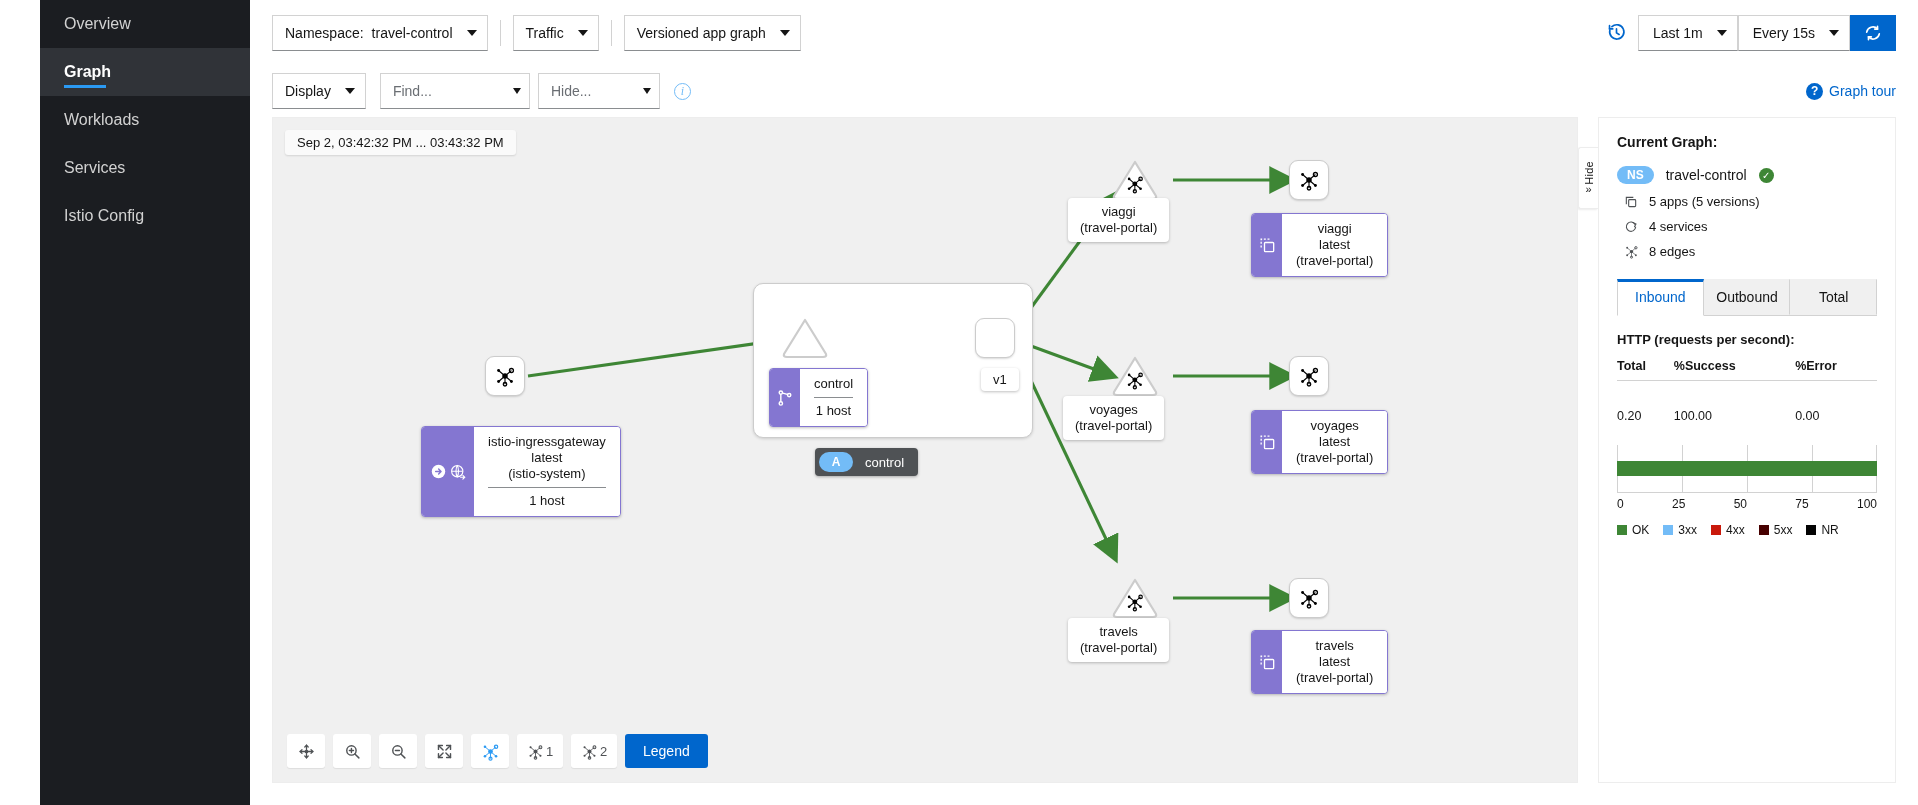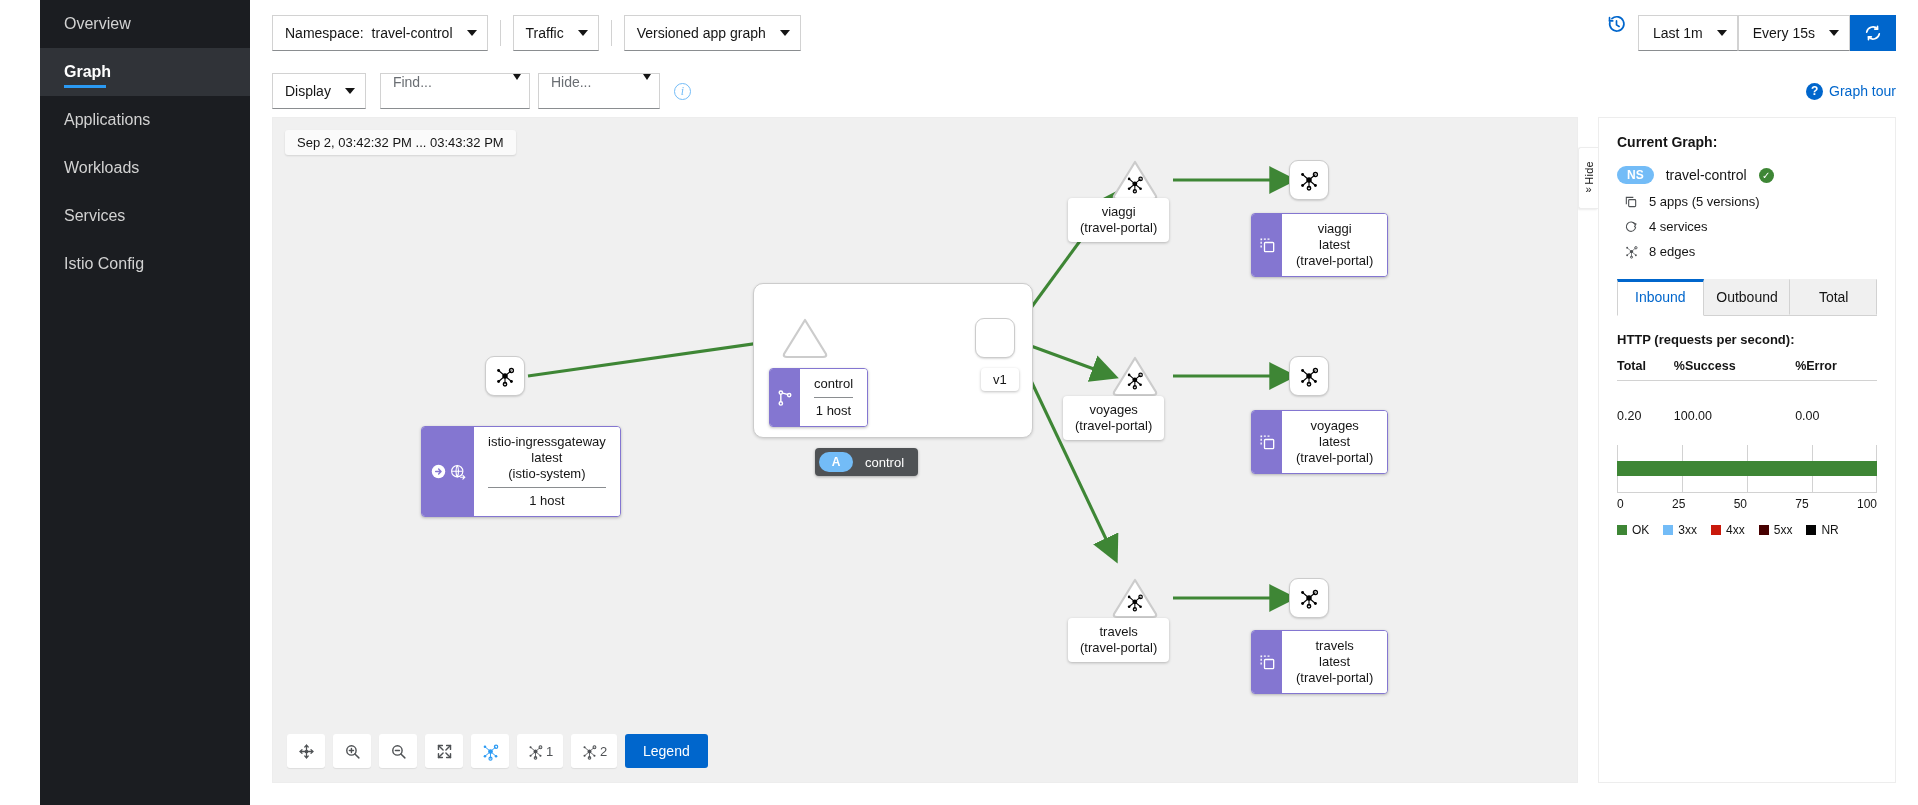--- a/index.html
+++ b/index.html
@@ -73,21 +73,21 @@
 
   .toolbar-row2 {
     height: 52px; display: flex; align-items: center;
     padding: 0 22px;
   }
   .find-input, .hide-input {
     height: 36px;
     border: 1px solid #d2d2d2;
     border-bottom: 1px solid #8a8d90;
     background: #fff;
-    display: flex; 
+    display: flex; align-items: center;
     padding: 0 8px 0 12px;
     font-size: 14px;
     cursor: text;
   }
   .find-input { width: 150px; }
   .hide-input { width: 122px; }
   .ph { color: #6a6e73; flex: 1; }
   .mini-caret {
     width: 0; height: 0;
     border-left: 4px solid transparent;
@@ -98,21 +98,21 @@
   .info-i {
     margin-left: 14px;
     width: 17px; height: 17px; border-radius: 50%;
     border: 1.5px solid #73bcf7;
     color: #73bcf7; font-size: 12px; font-style: italic;
     font-family: "Liberation Serif", serif;
     display: flex; align-items: center; justify-content: center;
     cursor: pointer;
   }
 
-  .right-tools { margin-left: auto; display: flex; }
+  .right-tools { margin-left: auto; display: flex; align-items: center; }
   .history-icon { color: #06c; margin-right: 12px; display:flex; cursor:pointer; }
   .time-select {
     display: inline-flex; align-items: center;
     height: 36px; border: 1px solid #d2d2d2; border-bottom: 1px solid #8a8d90;
     background: #fff; padding: 0 10px 0 14px; font-size: 14px; color: #151515;
     cursor: pointer; white-space: nowrap;
   }
   .refresh-btn {
     height: 36px; width: 46px; background: #06c;
     display: flex; align-items: center; justify-content: center;
@@ -368,23 +368,20 @@
 
 <div class="app">
 
   <nav class="sidebar">
     <div class="nav-item">
       <span>Overview</span>
     </div>
     <div class="nav-item active">
       <span>Graph</span>
       <span class="underline"></span>
-    </div>
-    <div class="nav-item">
-      <span>Applications</span>
     </div>
     <div class="nav-item">
       <span>Workloads</span>
     </div>
     <div class="nav-item">
       <span>Services</span>
     </div>
     <div class="nav-item">
       <span>Istio Config</span>
     </div>

